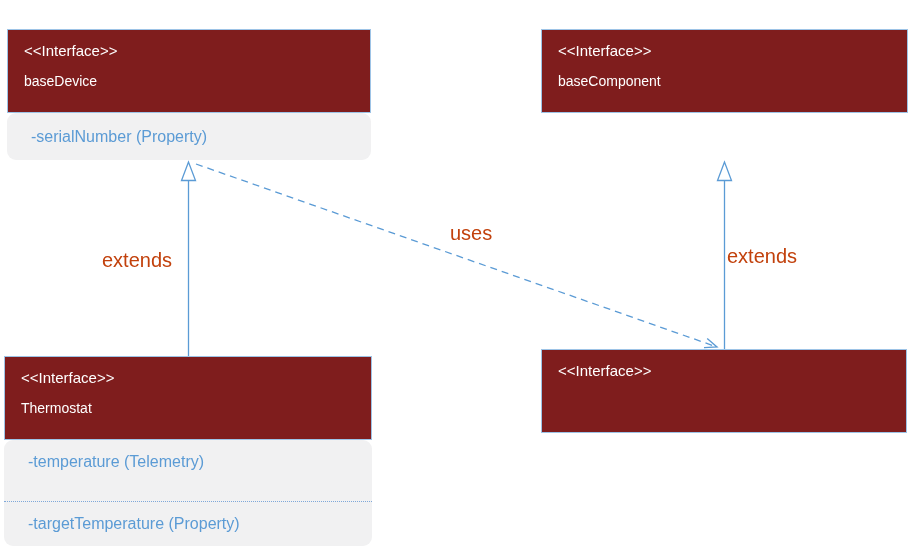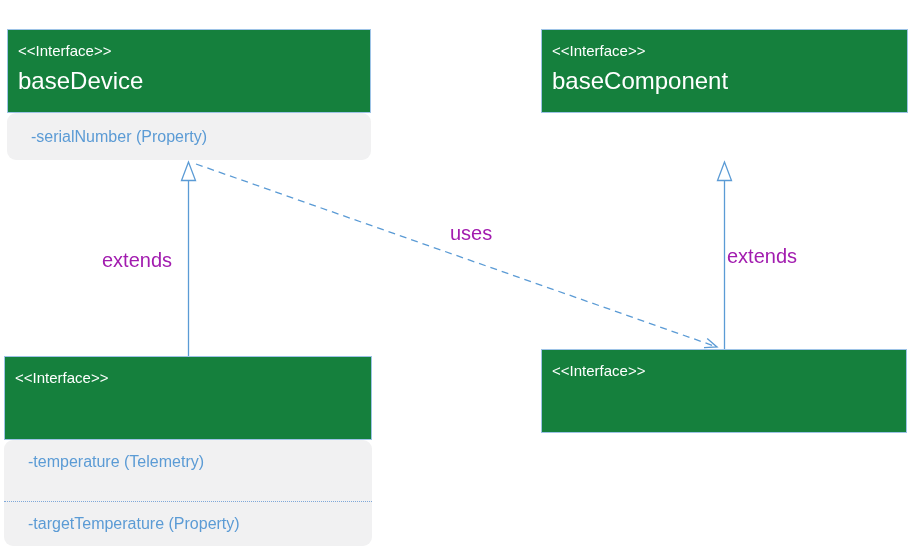--- a/index.html
+++ b/index.html
@@ -24,32 +24,32 @@
     z-index: 1;
   }
   .uml-box {
     position: absolute;
     z-index: 2;
     box-sizing: border-box;
   }
   .uml-header {
     box-sizing: border-box;
     height: 84px;
-    background: #15803d;
+    background: #7f1d1d;
     border: 1px solid #9DC3E6;
     color: #ffffff;
-    padding: 11px 0 0 10px;
+    padding: 11px 0 0 16px;
   }
   .stereotype {
     font-size: 15px;
     line-height: 19px;
     margin-bottom: 9px;
   }
   .iface-name {
-    font-size: 24px;
+    font-size: 14px;
     line-height: 24px;
   }
   .uml-body {
     background: #F1F1F2;
     border-radius: 9px;
   }
   .member {
     display: flex;
     align-items: center;
     padding-left: 24px;
@@ -61,21 +61,21 @@
     border-top: 1px dotted #7FA8D9;
     margin-top: 17px;
   }
   .member.h47 { height: 47px; }
   .member.h44 { height: 44px; }
   .member.h45 { height: 45px; }
   .edge-label {
     position: absolute;
     z-index: 3;
     font-size: 20px;
-    color: #a21caf;
+    color: #c2410c;
     white-space: nowrap;
     text-align: center;
   }
 </style>
 </head>
 <body>
 
 <div class="canvas">
 
   <svg class="connectors" viewBox="0 0 909 558" xmlns="http://www.w3.org/2000/svg">
@@ -109,20 +109,21 @@
   <div class="uml-box" style="left:541px; top:29px; width:367px;">
     <div class="uml-header">
       <div class="stereotype">&lt;&lt;Interface&gt;&gt;</div>
       <div class="iface-name">baseComponent</div>
     </div>
   </div>
 
   <div class="uml-box" style="left:4px; top:356px; width:368px;">
     <div class="uml-header">
       <div class="stereotype">&lt;&lt;Interface&gt;&gt;</div>
+      <div class="iface-name">Thermostat</div>
     </div>
     <div class="uml-body">
       <div class="member h44">-temperature (Telemetry)</div>
       <div class="member h45 divided">-targetTemperature (Property)</div>
     </div>
   </div>
 
   <div class="uml-box" style="left:541px; top:349px; width:366px;">
     <div class="uml-header">
       <div class="stereotype">&lt;&lt;Interface&gt;&gt;</div>

